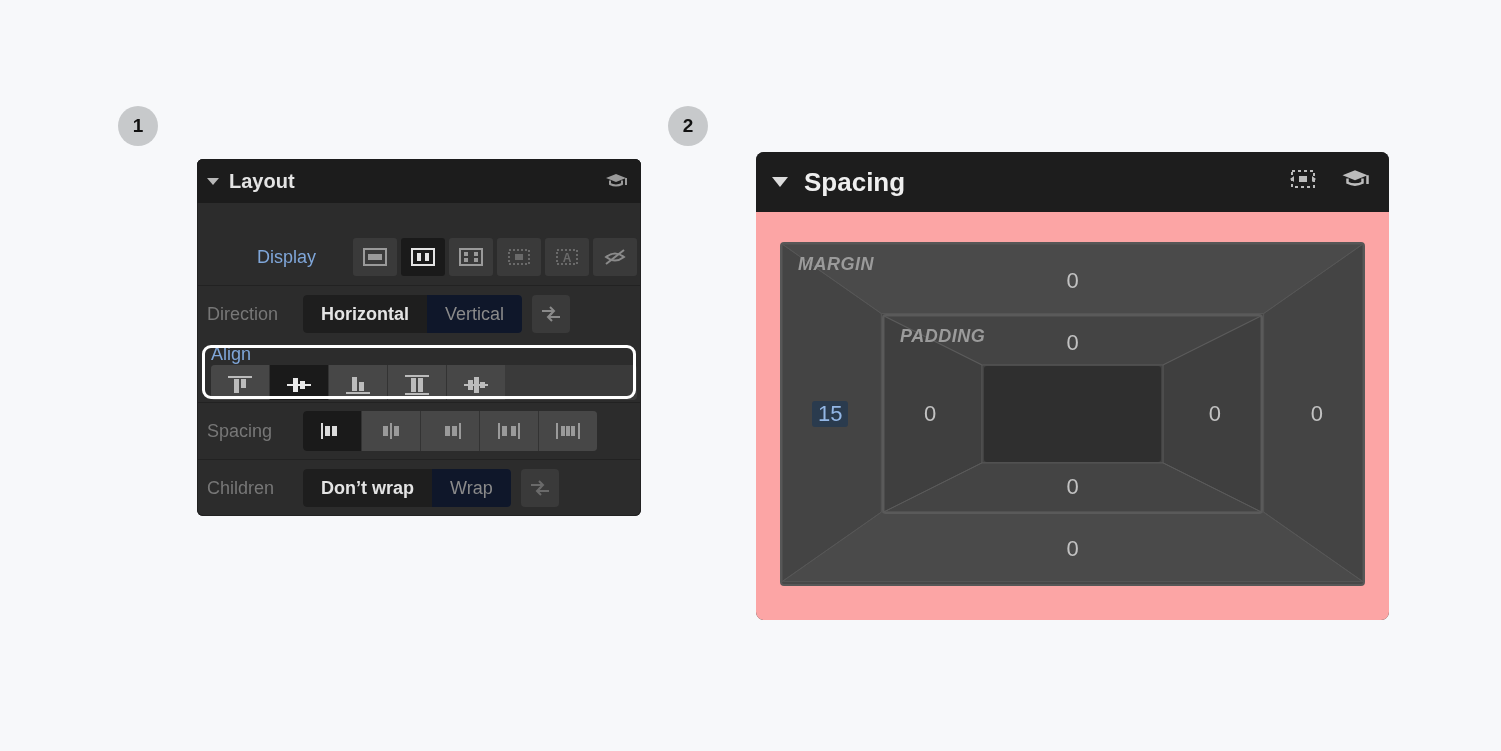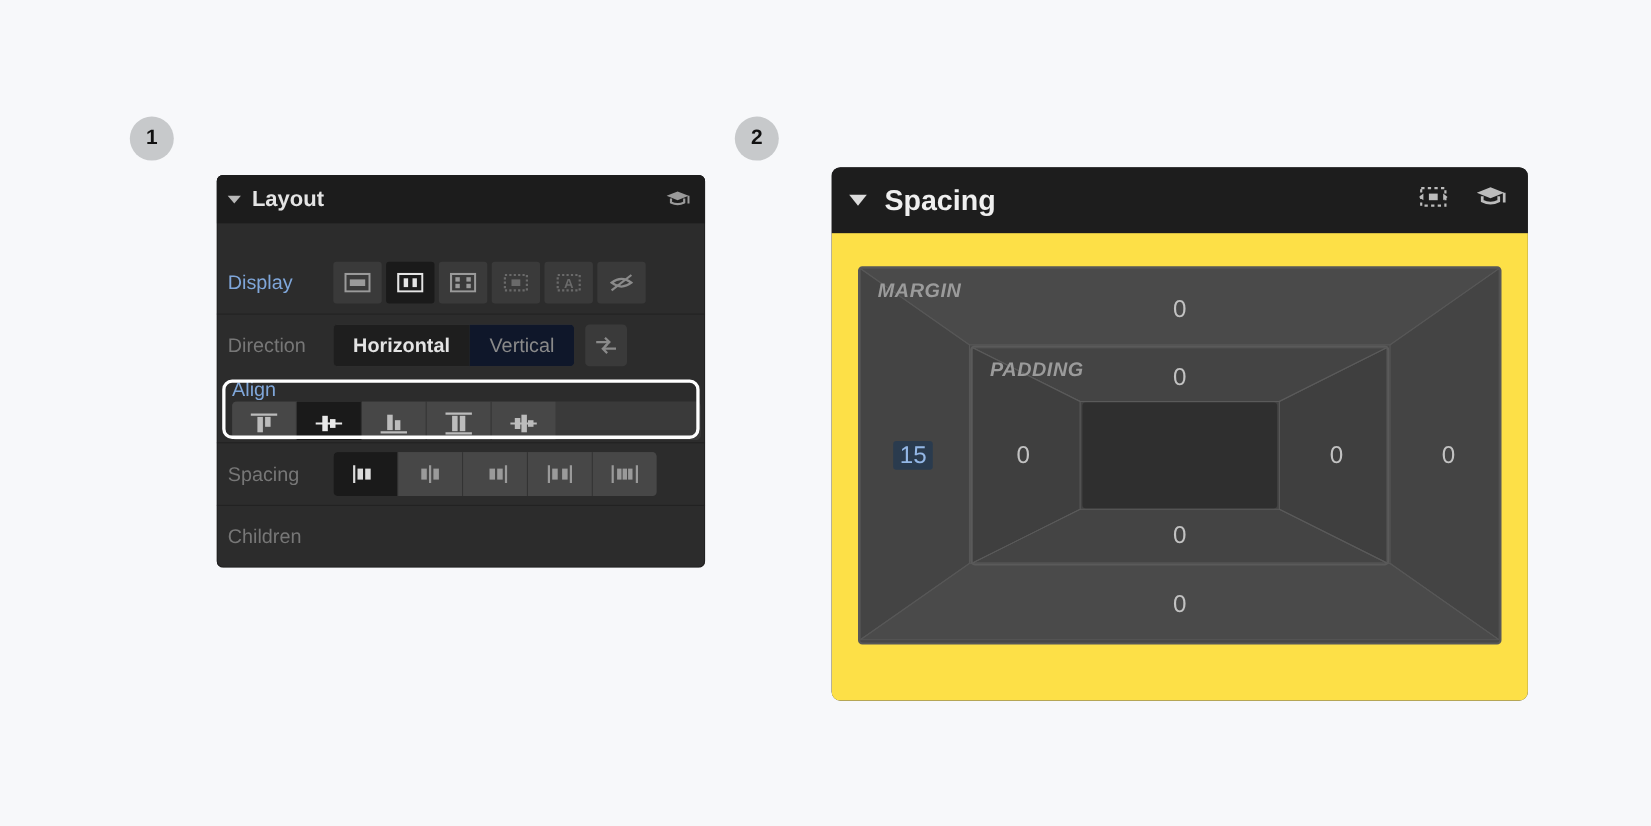--- a/index.html
+++ b/index.html
@@ -11,21 +11,21 @@
 
 
 .panel1{position:absolute;left:197px;top:159px;width:444px;background:#2c2c2c;border-radius:6px;color:#d3d3d3;font-size:18px;box-shadow:0 0 0 1px #222 inset;overflow:hidden;}
 .p1-header{height:44px;background:#1c1c1c;display:flex;align-items:center;padding-left:10px;padding-right:14px;}
 .p1-header .title{color:#e4e4e4;font-weight:600;font-size:20px;margin-left:6px;}
 .caret{width:0;height:0;border-left:6px solid transparent;border-right:6px solid transparent;border-top:7px solid #b8b8b8;margin-right:4px;}
 .spacer{flex:1;}
 
 
 .row{height:56px;display:flex;align-items:center;padding-left:10px;border-top:1px solid #222;}
-.row.first{border-top:none;padding-top:26px;}
+.row.first{border-top:none;padding-top:26px;justify-content:flex-end;}
 .rowlabel{width:96px;font-size:18px;color:#777;}
 .rowlabel.blue{color:#7fa6d9;}
 
 
 .iconset{display:flex;gap:0;margin-left:0;}
 .iconbtn{width:44px;height:38px;background:#3a3a3a;display:flex;align-items:center;justify-content:center;border-radius:3px;margin-right:4px;cursor:pointer;}
 .iconbtn.sel{background:#1a1a1a;}
 .iconbtn svg{display:block;}
 
 
@@ -55,21 +55,21 @@
 
 
 .mortar{display:inline-flex;}
 
 
 .panel2{position:absolute;left:756px;top:152px;width:633px;background:#363636;border-radius:8px;color:#bdbdbd;font-size:22px;overflow:hidden;}
 .p2-header{height:60px;background:#1d1d1d;display:flex;align-items:center;padding-left:16px;padding-right:20px;}
 .p2-header .title{color:#efefef;font-weight:600;font-size:26px;margin-left:6px;}
 .p2-caret{width:0;height:0;border-left:8px solid transparent;border-right:8px solid transparent;border-top:10px solid #dcdcdc;margin-right:10px;}
 
-.boxwrap{padding:30px 24px 51px 24px;background:#fde047;}
+.boxwrap{padding:30px 24px 34px 24px;background:#fca5a5;}
 
 .marginbox{position:relative;height:340px;border:2px solid #575757;background:#474747;border-radius:4px;}
 .paddingbox{position:absolute;left:100px;right:100px;top:70px;bottom:70px;border:2px solid #5a5a5a;background:#424242;border-radius:4px;}
 .innerbox{position:absolute;left:100px;right:100px;top:50px;bottom:50px;background:#2f2f2f;border-radius:3px;}
 
 .boxlabel{position:absolute;left:16px;top:10px;font-size:18px;font-style:italic;font-weight:600;color:#9b9b9b;letter-spacing:0.5px;}
 .val{position:absolute;font-size:22px;color:#c2c2c2;cursor:text;}
 .val.blue{color:#93b7e6;background:#2a3b4e;padding:0 6px;border-radius:3px;}
 
 
@@ -241,20 +241,32 @@
             <rect x="8" y="7" width="4" height="10" fill="#9a9a9a"></rect>
             <rect x="13" y="7" width="4" height="10" fill="#9a9a9a"></rect>
             <rect x="18" y="7" width="4" height="10" fill="#9a9a9a"></rect>
           </svg>
         </div>
     </div>
   </div>
 
   <div class="row">
     <div class="rowlabel">Children</div>
+    <div class="segshell">
+      <div class="seg">
+        <div class="opt sel">Don’t wrap</div>
+        <div class="opt">Wrap</div>
+      </div>
+      <div class="aux">
+          <svg width="22" height="18">
+            <path d="M2 6 L14 6 M10 2 L14 6 L10 10" fill="none" stroke="#6a6a6a" stroke-width="2"></path>
+            <path d="M20 12 L8 12 M12 8 L8 12 L12 16" fill="none" stroke="#6a6a6a" stroke-width="2"></path>
+          </svg>
+        </div>
+    </div>
   </div>
 </div>
 
 <div class="panel2">
   <div class="p2-header">
     <div class="p2-caret"></div>
     <div class="title">Spacing</div>
     <div class="spacer"></div>
     <span style="margin-right:24px;">
       <svg width="28" height="22">

